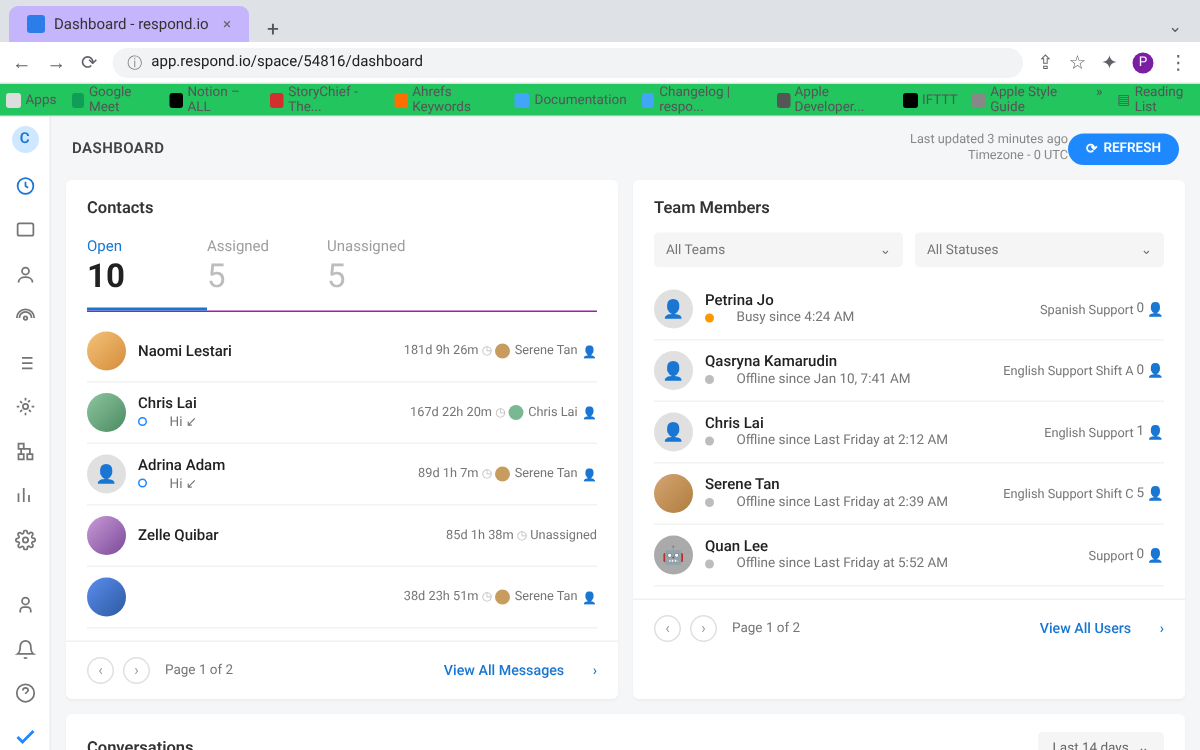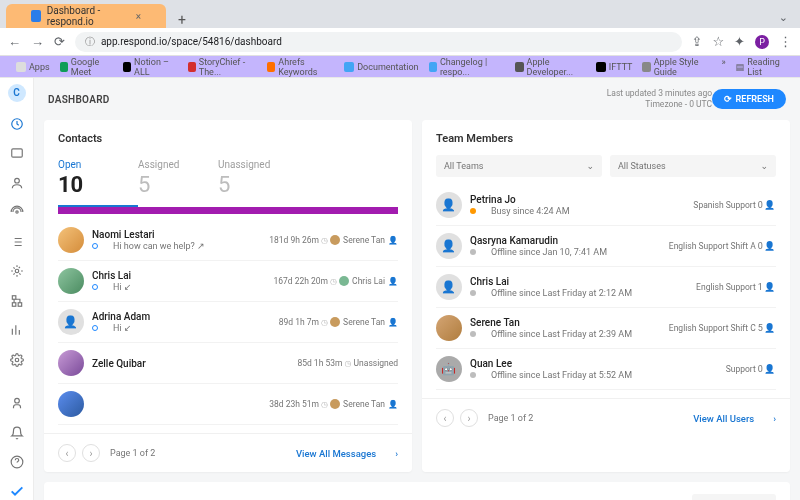--- a/index.html
+++ b/index.html
@@ -1,30 +1,30 @@
 <!DOCTYPE html>
 <html><head>
 <meta charset="utf-8">
 <style>
 * { margin: 0; padding: 0; box-sizing: border-box; font-family: -apple-system, BlinkMacSystemFont, "Segoe UI", Roboto, sans-serif; }
 body { background: #f5f6f7; width: 800px; height: 500px; overflow: hidden; font-size: 11px; color: #333; }
 
 
 .browser-top { background: #dee1e6; height: 28px; display: flex; align-items: flex-end; padding: 0 6px; }
-.tab { background: #fdba74; border-radius: 6px 6px 0 0; padding: 4px 25px; display: flex; align-items: center; gap: 6px; font-size: 10px; height: 24px; width: 160px; }
+.tab { background: #c4b5fd; border-radius: 6px 6px 0 0; padding: 4px 12px; display: flex; align-items: center; gap: 6px; font-size: 10px; height: 24px; width: 160px; }
 .tab-favicon { width: 12px; height: 12px; background: #2b7de9; border-radius: 2px; }
 .tab-close { margin-left: auto; color: #666; cursor: pointer; }
 .newtab { margin-left: 6px; color: #555; font-size: 14px; padding: 0 6px; }
 
 .addr-bar { background: #fff; height: 28px; display: flex; align-items: center; padding: 0 8px; gap: 10px; border-bottom: 1px solid #e1e1e1; }
 .nav-icon { color: #5f6368; font-size: 13px; cursor: pointer; }
 .url-box { flex: 1; background: #f1f3f4; border-radius: 12px; padding: 3px 10px; font-size: 10px; color: #202124; display: flex; align-items: center; gap: 6px; }
 .ext-icon { width: 14px; height: 14px; background: #7b1fa2; border-radius: 50%; color: #fff; text-align: center; font-size: 9px; line-height: 14px; }
 
-.bookmarks { background: #c4b5fd; height: 22px; display: flex; align-items: center; padding: 0 16px; gap: 10px; border-bottom: 1px solid #e8e8e8; font-size: 9px; color: #555; }
+.bookmarks { background: #22c55e; height: 22px; display: flex; align-items: center; padding: 0 4px; gap: 10px; border-bottom: 1px solid #e8e8e8; font-size: 9px; color: #555; }
 .bm { display: flex; align-items: center; gap: 3px; cursor: pointer; }
 .bm-ic { width: 10px; height: 10px; border-radius: 2px; }
 .bm-right { margin-left: auto; display: flex; gap: 10px; }
 
 
 .app { display: flex; height: 422px; }
 .sidebar { width: 34px; background: #fff; border-right: 1px solid #ececec; display: flex; flex-direction: column; align-items: center; padding-top: 6px; gap: 14px; }
 .sb-logo { width: 18px; height: 18px; background: #cfe8ff; border-radius: 50%; color: #1976d2; font-size: 10px; text-align: center; line-height: 18px; font-weight: 600; }
 .sb-icon { width: 16px; height: 16px; color: #757575; display: flex; align-items: center; justify-content: center; }
 .sb-icon.active { color: #1976d2; }
@@ -34,21 +34,21 @@
 .topbar { display: flex; align-items: center; padding: 10px 4px; }
 .page-title { font-size: 10px; font-weight: 600; color: #424242; letter-spacing: 0.3px; }
 .top-right { margin-left: auto; display: flex; align-items: center; }
 .meta { text-align: right; font-size: 8.5px; color: #888; line-height: 1.3; }
 .refresh-btn { background: #1e88ff; color: #fff; border: none; border-radius: 14px; padding: 5px 12px; font-size: 9px; font-weight: 600; display: flex; align-items: center; gap: 4px; cursor: pointer; }
 
 .grid { display: flex; gap: 10px; }
 .card { background: #fff; border-radius: 4px; flex: 1; padding: 12px 14px; box-shadow: 0 1px 2px rgba(0,0,0,.04); }
 .card h3 { font-size: 11px; font-weight: 600; color: #333; margin-bottom: 10px; }
 
-.tabs { display: flex; border-bottom: 7px solid #a21caf; margin-bottom: 6px; }
+.tabs { display: flex; border-bottom: 1px solid #a21caf; margin-bottom: 6px; }
 .tabi { width: 80px; padding: 4px 0 8px 0; cursor: pointer; }
 .tabi .lbl { font-size: 10px; color: #9e9e9e; }
 .tabi .cnt { font-size: 22px; font-weight: 400; color: #bdbdbd; margin-top: 2px; }
 .tabi.active { border-bottom: 2px solid #1976d2; }
 .tabi.active .lbl { color: #1976d2; }
 .tabi.active .cnt { color: #212121; font-weight: 700; }
 
 .row { display: flex; align-items: center; padding: 7px 0; border-bottom: 1px solid #f2f2f2; gap: 8px; }
 .row:last-child { border-bottom: none; }
 .avatar { width: 26px; height: 26px; border-radius: 50%; background: #ddd; flex-shrink: 0; display: flex; align-items: center; justify-content: center; color: #999; font-size: 12px; }
@@ -275,24 +275,20 @@
           <div class="tabi">
             <div class="lbl">Unassigned</div>
             <div class="cnt">5</div>
           </div>
         </div>
 
         <div class="row">
           <div class="avatar av1"></div>
           <div class="rbody">
             <div class="rname">Naomi Lestari</div>
-            <div class="rmsg">
-                <span class="dot blue"></span>
-                <span>Hi how can we help? ↗</span>
-              </div>
           </div>
           <div class="rright">
             <div><span>181d 9h 26m</span> <span class="clock">◷</span></div>
             <div class="assignee">
                 <span class="mini-av"></span>
                 <span>Serene Tan</span> 
                 <span class="clock">👤</span>
               </div>
           </div>
         </div>
@@ -331,21 +327,21 @@
                 <span class="clock">👤</span>
               </div>
           </div>
         </div>
         <div class="row">
           <div class="avatar av4"></div>
           <div class="rbody">
             <div class="rname">Zelle Quibar</div>
           </div>
           <div class="rright">
-            <div><span>85d 1h 53m</span> <span class="clock">◷</span></div>
+            <div><span>85d 1h 38m</span> <span class="clock">◷</span></div>
             <div><span>Unassigned</span></div>
           </div>
         </div>
         <div class="row">
           <div class="avatar av5"></div>
           <div class="rbody">
           </div>
           <div class="rright">
             <div><span>38d 23h 51m</span> <span class="clock">◷</span></div>
             <div class="assignee">

